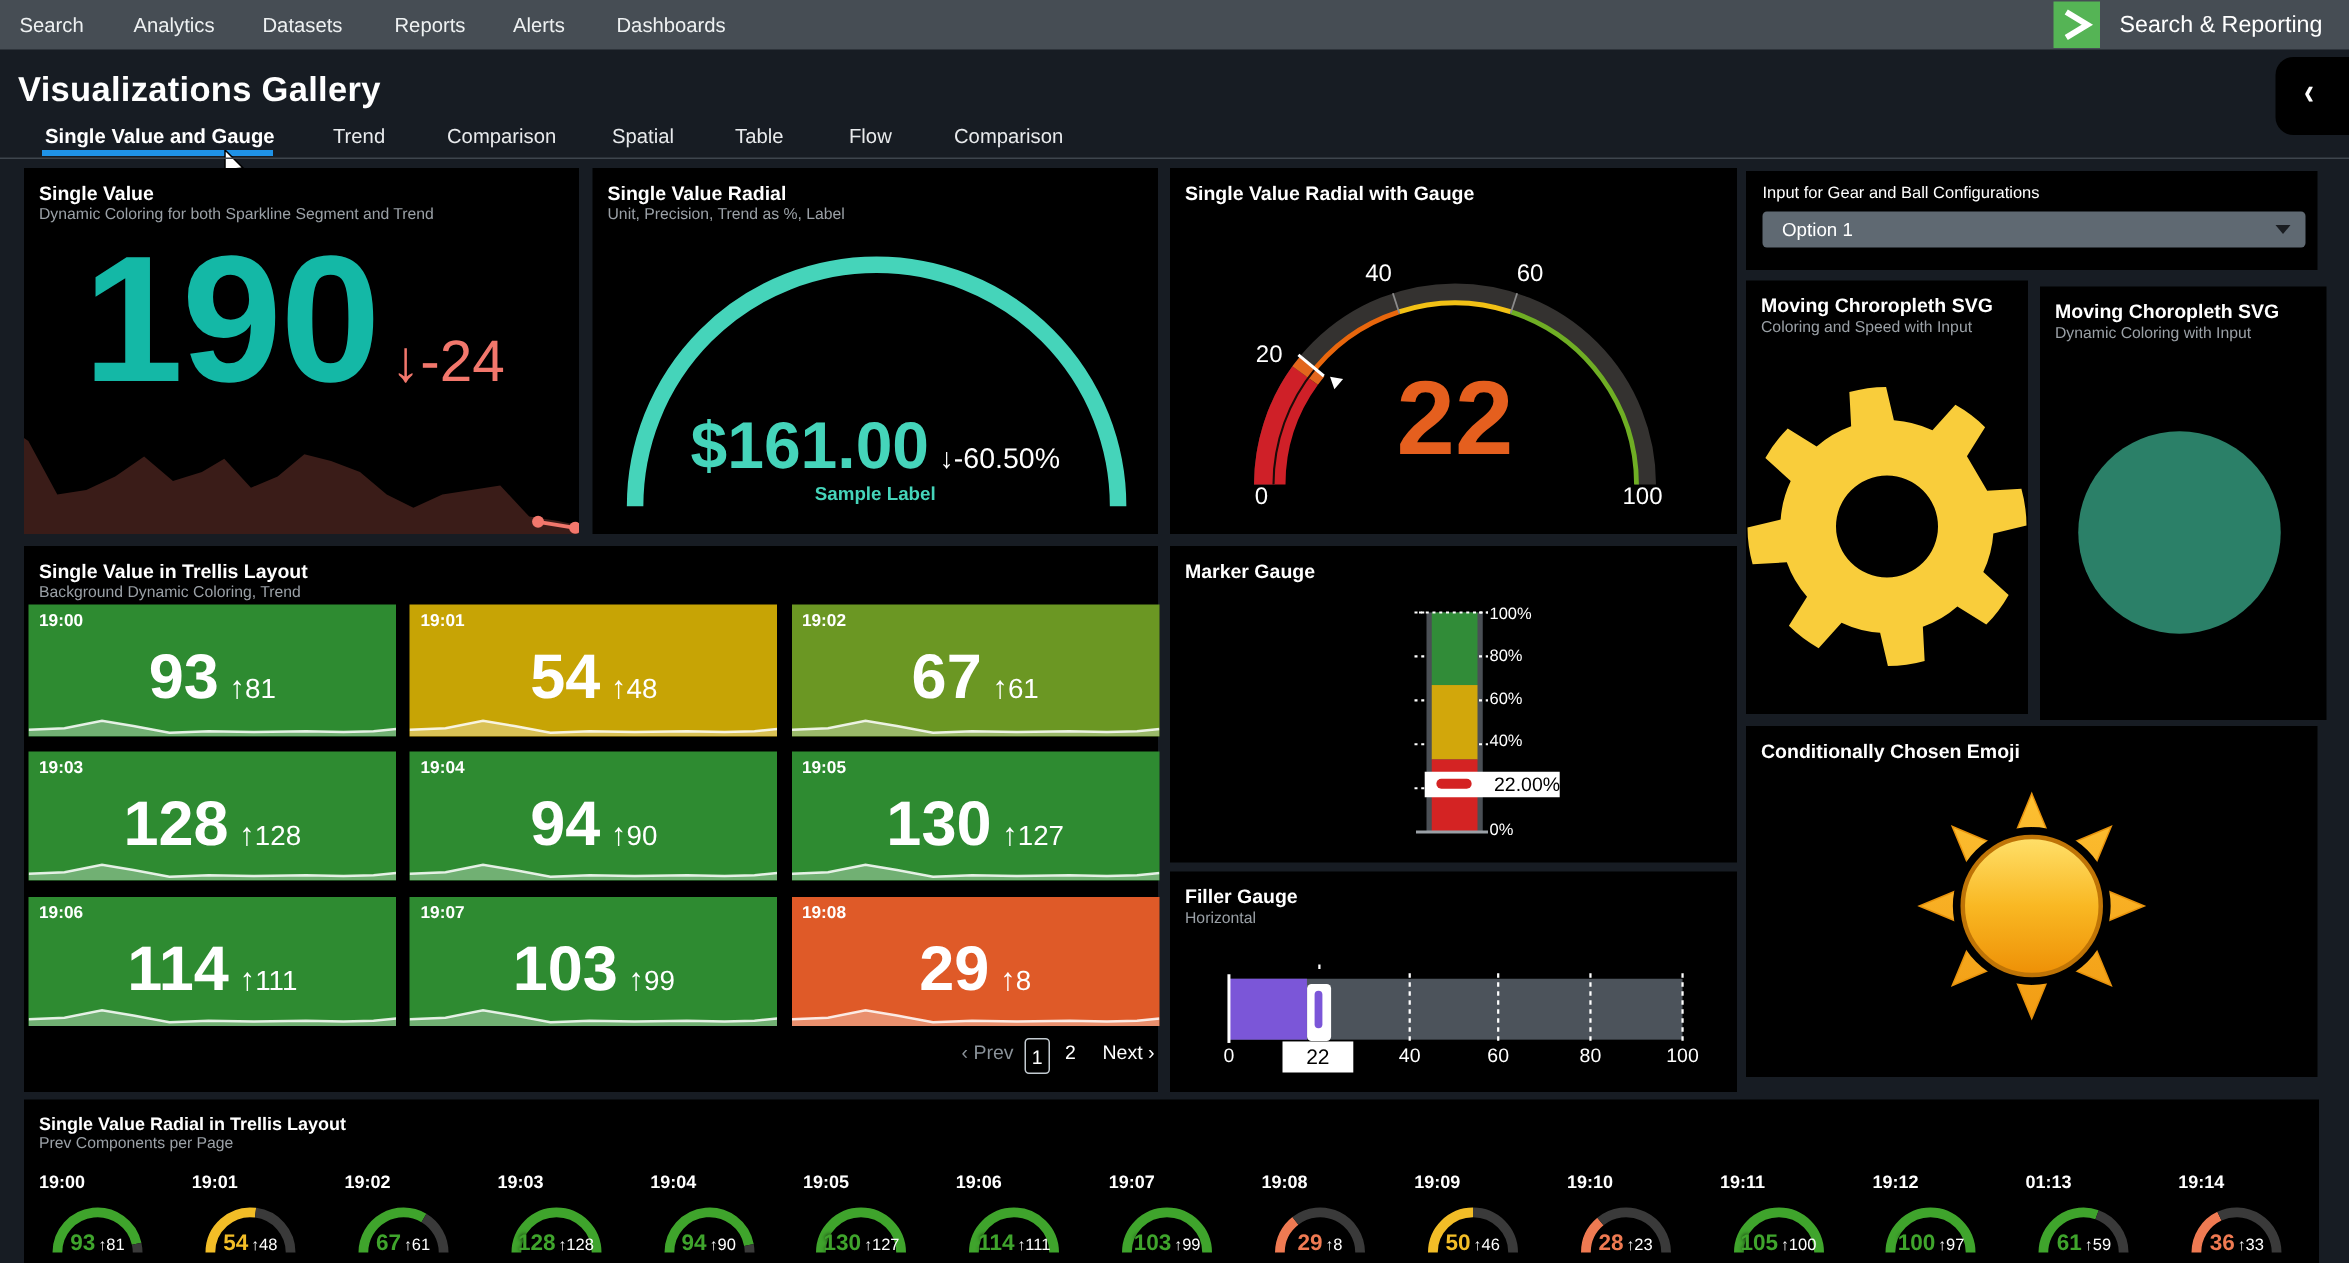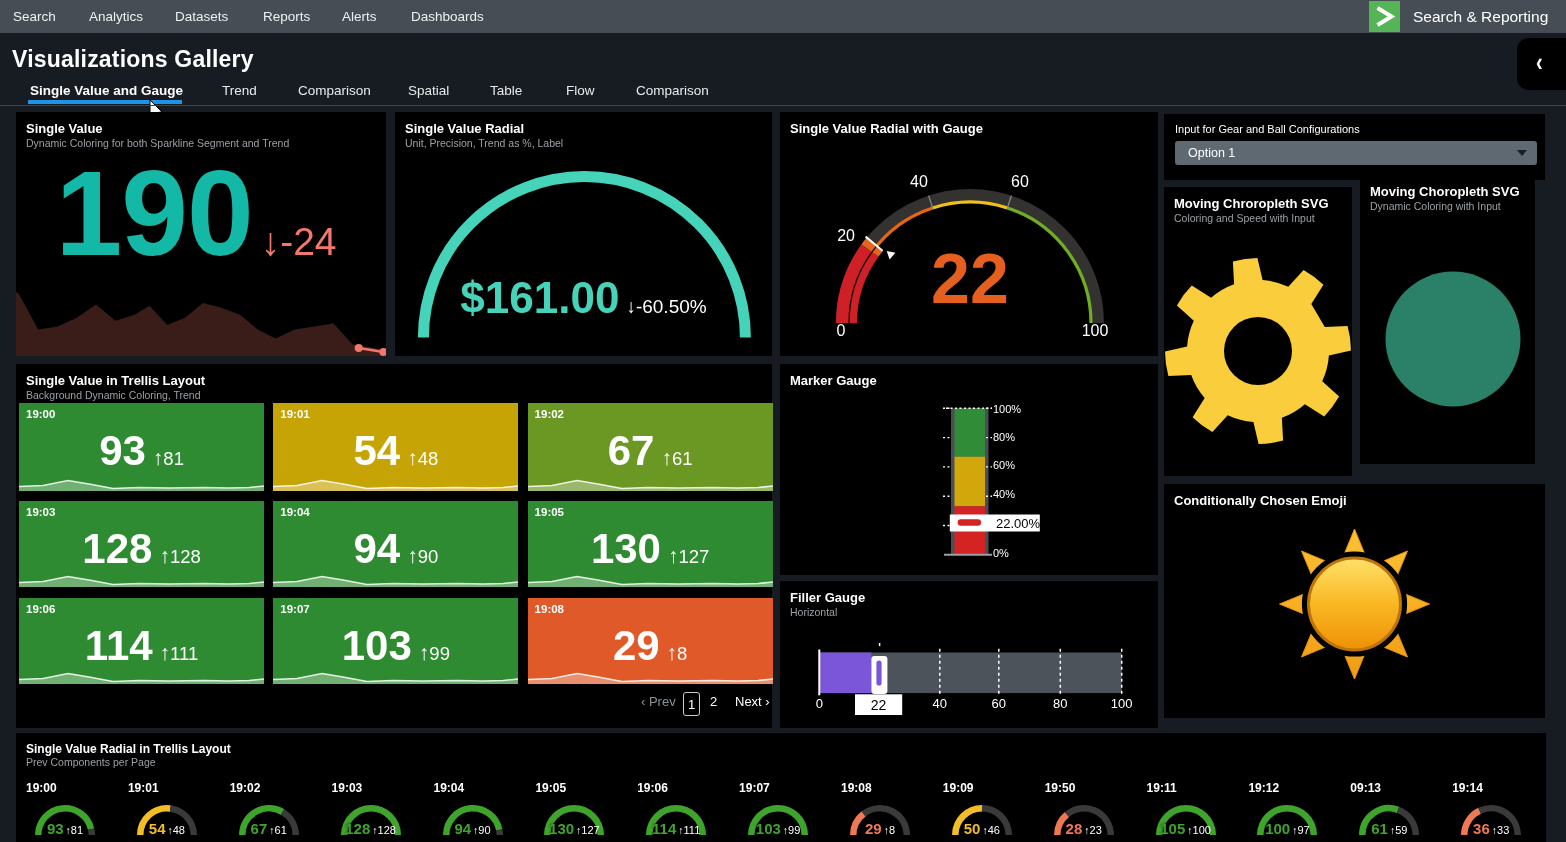--- a/index.html
+++ b/index.html
@@ -78,20 +78,21 @@
 </div>
 <div class="panel" style="left:395px;top:112px;width:377px;height:244px">
   <div class="ptitle">Single Value Radial</div>
   <div class="psub">Unit, Precision, Trend as %, Label</div>
   <svg width="377" height="244" viewBox="0 0 377 244" style="position:absolute;left:0;top:0">
     <path d="M 28.40 225.50 A 161 161 0 0 1 350.40 225.50" fill="none" stroke="#45d4ba" stroke-width="11"></path>
   </svg>
   <div style="position:absolute;left:0;top:164px;width:377px;text-align:center;white-space:nowrap;line-height:1">
     <span style="font-size:44px;font-weight:bold;color:#45d4ba">$161.00</span><span style="font-size:19px;color:#fff;margin-left:7px">↓-60.50%</span>
   </div>
+  <div style="position:absolute;left:0;top:210px;width:377px;text-align:center;font-size:12.5px;font-weight:bold;color:#45d4ba">Sample Label</div>
 </div>
 <div class="panel" style="left:780px;top:112px;width:378px;height:244px">
   <div class="ptitle">Single Value Radial with Gauge</div>
   <svg width="378" height="244" viewBox="0 0 378 244" style="position:absolute;left:0;top:0">
     <path d="M 63.00 211.00 A 127 127 0 0 1 317.00 211.00" fill="none" stroke="#343230" stroke-width="14"></path>
     <path d="M 92.11 139.88 A 121 121 0 0 1 152.61 95.92" fill="none" stroke="#e8660c" stroke-width="3.2"></path>
     <path d="M 152.61 95.92 A 121 121 0 0 1 227.39 95.92" fill="none" stroke="#f2c115" stroke-width="3.2"></path>
     <path d="M 227.39 95.92 A 121 121 0 0 1 311.00 211.00" fill="none" stroke="#6fae24" stroke-width="3.2"></path>
     <path d="M 66.50 211.00 A 123.5 123.5 0 0 1 90.09 138.41" fill="none" stroke="#cf2028" stroke-width="21"></path>
     <path d="M 90.09 138.41 A 123.5 123.5 0 0 1 94.84 132.28" fill="none" stroke="#e2661c" stroke-width="21"></path>
@@ -115,21 +116,21 @@
     <div style="position:absolute;right:10px;top:9px;width:0;height:0;border-left:5px solid transparent;border-right:5px solid transparent;border-top:6px solid #1a1d21"></div>
   </div>
 </div>
 <div class="panel" style="left:1164px;top:187px;width:188px;height:289px">
   <div class="ptitle">Moving Chroropleth SVG</div>
   <div class="psub">Coloring and Speed with Input</div>
   <svg width="188" height="289" viewBox="0 0 188 289" style="position:absolute;left:0;top:0">
     <path d="M 160.8 140.1 L 183.6 138.9 A 93 93 0 0 1 187.0 163.4 L 164.9 168.6 A 71 71 0 0 1 158.2 194.3 L 175.1 209.6 A 93 93 0 0 1 160.2 229.4 L 140.9 217.3 A 71 71 0 0 1 117.9 230.8 L 119.1 253.6 A 93 93 0 0 1 94.6 257.0 L 89.4 234.9 A 71 71 0 0 1 63.7 228.2 L 48.4 245.1 A 93 93 0 0 1 28.6 230.2 L 40.7 210.9 A 71 71 0 0 1 27.2 187.9 L 4.4 189.1 A 93 93 0 0 1 1.0 164.6 L 23.1 159.4 A 71 71 0 0 1 29.8 133.7 L 12.9 118.4 A 93 93 0 0 1 27.8 98.6 L 47.1 110.7 A 71 71 0 0 1 70.1 97.2 L 68.9 74.4 A 93 93 0 0 1 93.4 71.0 L 98.6 93.1 A 71 71 0 0 1 124.3 99.8 L 139.6 82.9 A 93 93 0 0 1 159.4 97.8 L 147.3 117.1 Z M 128 164 A 34 34 0 1 0 60 164 A 34 34 0 1 0 128 164 Z" fill="#f9cd3b" fill-rule="evenodd"></path>
   </svg>
 </div>
-<div class="panel" style="left:1360px;top:175px;width:175px;height:289px">
+<div class="panel" style="left:1360px;top:191px;width:191px;height:289px">
   <div class="ptitle">Moving Choropleth SVG</div>
   <div class="psub">Dynamic Coloring with Input</div>
   <svg width="185" height="289" style="position:absolute;left:0;top:0">
     <circle cx="93" cy="164" r="67.5" fill="#2b8068"></circle>
   </svg>
 </div>
 <div class="panel" style="left:16px;top:364px;width:756px;height:364px">
   <div class="ptitle">Single Value in Trellis Layout</div>
   <div class="psub">Background Dynamic Coloring, Trend</div>
 
@@ -355,21 +356,21 @@
 </div>
 <div class="mg" style="left:925.8px">
   <div class="mglabel">19:09</div>
   <svg width="80" height="41" viewBox="0 0 80 41" style="position:absolute;left:0;top:18px;overflow:visible">
     <path d="M 13.25 40.00 A 26.75 26.75 0 0 1 40.00 13.25" fill="none" stroke="#f2bd27" stroke-width="6.5"></path>
         <path d="M 40.00 13.25 A 26.75 26.75 0 0 1 66.75 40.00" fill="none" stroke="#3a3a3a" stroke-width="6.5"></path>
   </svg>
   <div class="mgnum"><span class="mgv" style="color:#f2bd27">50</span><span class="mga">↑</span><span class="mgd">46</span></div>
 </div>
 <div class="mg" style="left:1027.7px">
-  <div class="mglabel">19:50</div>
+  <div class="mglabel">19:10</div>
   <svg width="80" height="41" viewBox="0 0 80 41" style="position:absolute;left:0;top:18px;overflow:visible">
     <path d="M 13.25 40.00 A 26.75 26.75 0 0 1 22.95 19.39" fill="none" stroke="#ef7a52" stroke-width="6.5"></path>
         <path d="M 22.95 19.39 A 26.75 26.75 0 0 1 66.75 40.00" fill="none" stroke="#3a3a3a" stroke-width="6.5"></path>
   </svg>
   <div class="mgnum"><span class="mgv" style="color:#ef7a52">28</span><span class="mga">↑</span><span class="mgd">23</span></div>
 </div>
 <div class="mg" style="left:1129.6px">
   <div class="mglabel">19:11</div>
   <svg width="80" height="41" viewBox="0 0 80 41" style="position:absolute;left:0;top:18px;overflow:visible">
     <path d="M 13.25 40.00 A 26.75 26.75 0 0 1 66.75 40.00" fill="none" stroke="#3fa42c" stroke-width="6.5"></path>
@@ -377,21 +378,21 @@
   <div class="mgnum"><span class="mgv" style="color:#3fa42c">105</span><span class="mga">↑</span><span class="mgd">100</span></div>
 </div>
 <div class="mg" style="left:1231.4px">
   <div class="mglabel">19:12</div>
   <svg width="80" height="41" viewBox="0 0 80 41" style="position:absolute;left:0;top:18px;overflow:visible">
     <path d="M 13.25 40.00 A 26.75 26.75 0 0 1 66.75 40.00" fill="none" stroke="#3fa42c" stroke-width="6.5"></path>
   </svg>
   <div class="mgnum"><span class="mgv" style="color:#3fa42c">100</span><span class="mga">↑</span><span class="mgd">97</span></div>
 </div>
 <div class="mg" style="left:1333.3px">
-  <div class="mglabel">09:13</div>
+  <div class="mglabel">01:13</div>
   <svg width="80" height="41" viewBox="0 0 80 41" style="position:absolute;left:0;top:18px;overflow:visible">
     <path d="M 13.25 40.00 A 26.75 26.75 0 0 1 49.06 14.83" fill="none" stroke="#3fa42c" stroke-width="6.5"></path>
         <path d="M 49.06 14.83 A 26.75 26.75 0 0 1 66.75 40.00" fill="none" stroke="#3a3a3a" stroke-width="6.5"></path>
   </svg>
   <div class="mgnum"><span class="mgv" style="color:#3fa42c">61</span><span class="mga">↑</span><span class="mgd">59</span></div>
 </div>
 <div class="mg" style="left:1435.2px">
   <div class="mglabel">19:14</div>
   <svg width="80" height="41" viewBox="0 0 80 41" style="position:absolute;left:0;top:18px;overflow:visible">
     <path d="M 13.25 40.00 A 26.75 26.75 0 0 1 28.61 15.80" fill="none" stroke="#ef7a52" stroke-width="6.5"></path>

